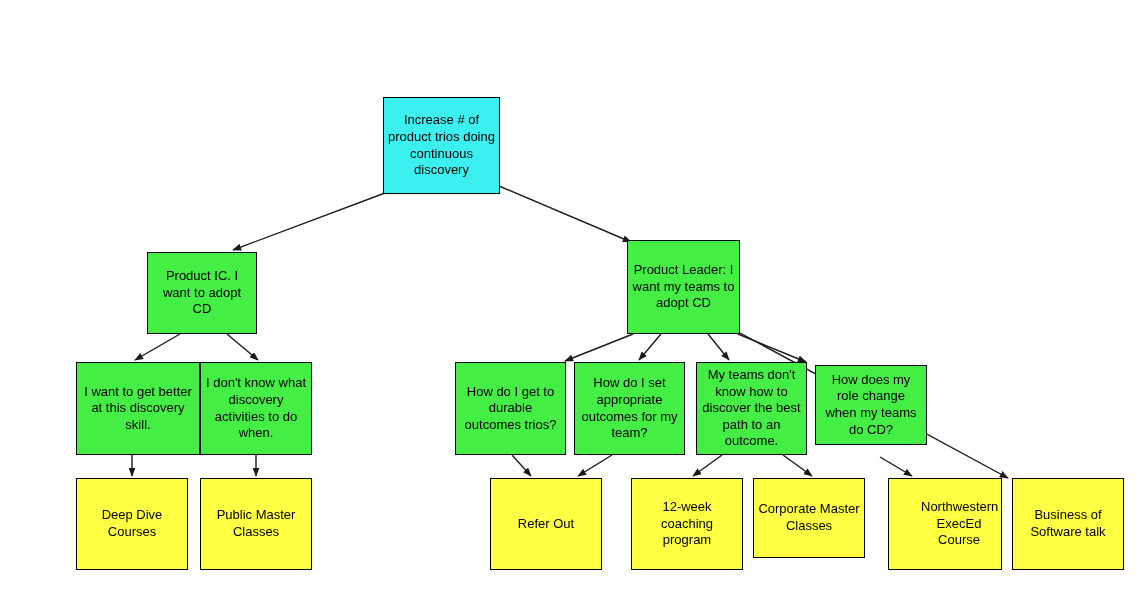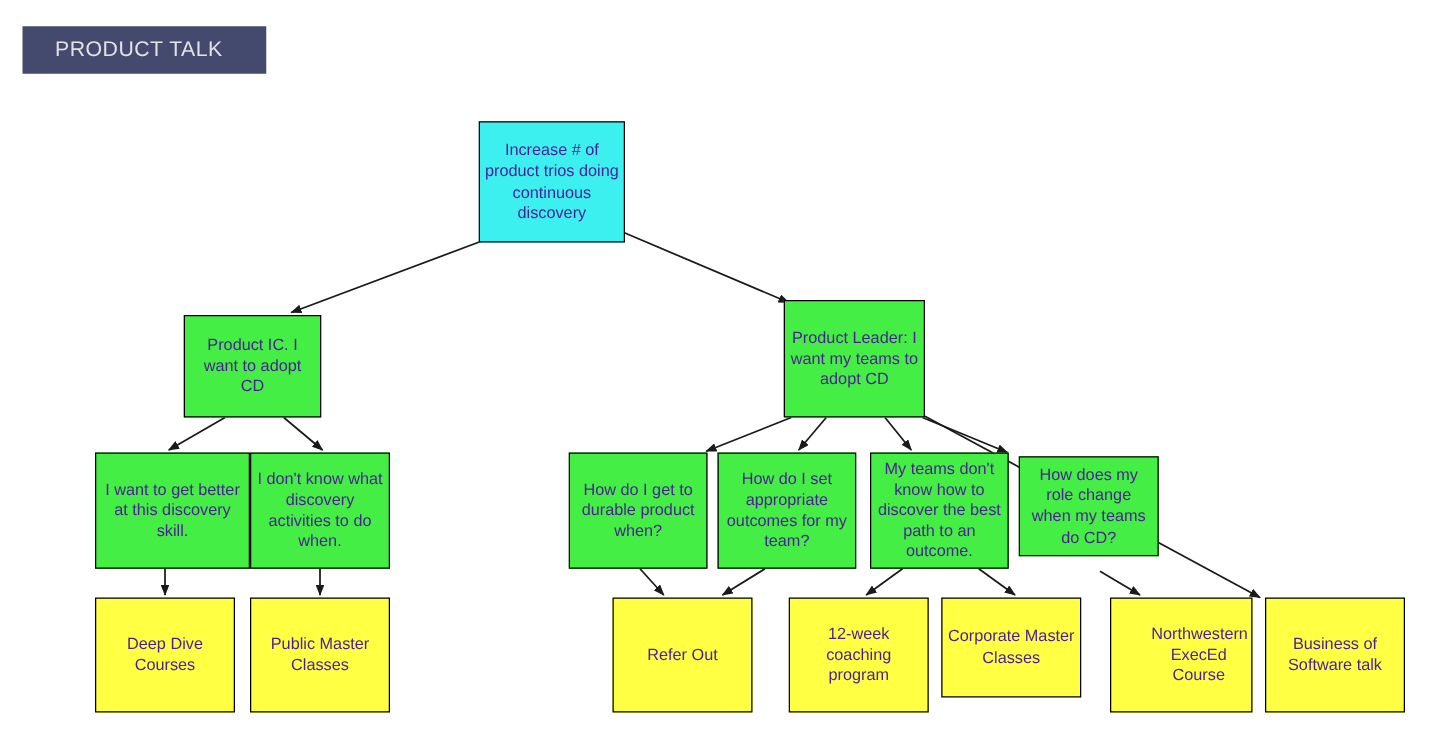--- a/index.html
+++ b/index.html
@@ -50,37 +50,34 @@
   }
   .node {
     position: absolute;
     border: 1.5px solid #000000;
     box-sizing: border-box;
     display: flex;
     align-items: center;
     justify-content: center;
     text-align: center;
     font-family: "Liberation Sans", sans-serif;
-    color: #4c1d95;
+    color: #000000;
     line-height: 1.28;
     padding: 2px 4px;
   }
   .node .label {
     display: block;
     width: 100%;
   }
 </style>
 </head>
 <body>
 
 <div id="canvas">
 
-  <div class="header-badge">
-    <span class="title">PRODUCT TALK</span>
-  </div>
 
   <svg class="edges" viewBox="0 0 1144 591" xmlns="http://www.w3.org/2000/svg">
     <defs>
       <marker id="arrowhead" markerWidth="9" markerHeight="7" refX="8.2" refY="3.5" orient="auto" markerUnits="userSpaceOnUse">
         <polygon points="0 0, 9 3.5, 0 7" fill="#1a1a1a"></polygon>
       </marker>
     </defs>
     <g id="edge-group">
         <line x1="385" y1="193" x2="233" y2="250" stroke="#1a1a1a" stroke-width="1.4" marker-end="url(#arrowhead)"></line>
         <line x1="499" y1="186" x2="631" y2="242" stroke="#1a1a1a" stroke-width="1.4" marker-end="url(#arrowhead)"></line>
@@ -111,21 +108,21 @@
       <div class="node" style="left: 627px; top: 240px; width: 113px; height: 94px; background: rgb(68, 238, 68); font-size: 13px; border-color: rgb(0, 0, 0);">
         <span class="label">Product Leader: I want my teams to adopt CD</span>
       </div>
       <div class="node" style="left: 76px; top: 362px; width: 124px; height: 93px; background: rgb(68, 238, 68); font-size: 13px; border-color: rgb(0, 0, 0);">
         <span class="label">I want to get better at this discovery skill.</span>
       </div>
       <div class="node" style="left: 200px; top: 362px; width: 112px; height: 93px; background: rgb(68, 238, 68); font-size: 13px; border-color: rgb(0, 0, 0);">
         <span class="label">I don't know what discovery activities to do when.</span>
       </div>
       <div class="node" style="left: 455px; top: 362px; width: 111px; height: 93px; background: rgb(68, 238, 68); font-size: 13px; border-color: rgb(0, 0, 0);">
-        <span class="label">How do I get to durable product when?</span>
+        <span class="label">How do I get to durable outcomes trios?</span>
       </div>
       <div class="node" style="left: 574px; top: 362px; width: 111px; height: 93px; background: rgb(68, 238, 68); font-size: 13px; border-color: rgb(0, 0, 0);">
         <span class="label">How do I set appropriate outcomes for my team?</span>
       </div>
       <div class="node" style="left: 696px; top: 362px; width: 111px; height: 93px; background: rgb(68, 238, 68); font-size: 13px; border-color: rgb(0, 0, 0); text-align: center;">
         <span class="label">My teams don't know how to discover the best path to an outcome.</span>
       </div>
       <div class="node" style="left: 815px; top: 365px; width: 112px; height: 80px; background: rgb(68, 238, 68); font-size: 13px; border-color: rgb(0, 0, 0);">
         <span class="label">How does my role change when my teams do CD?</span>
       </div>

